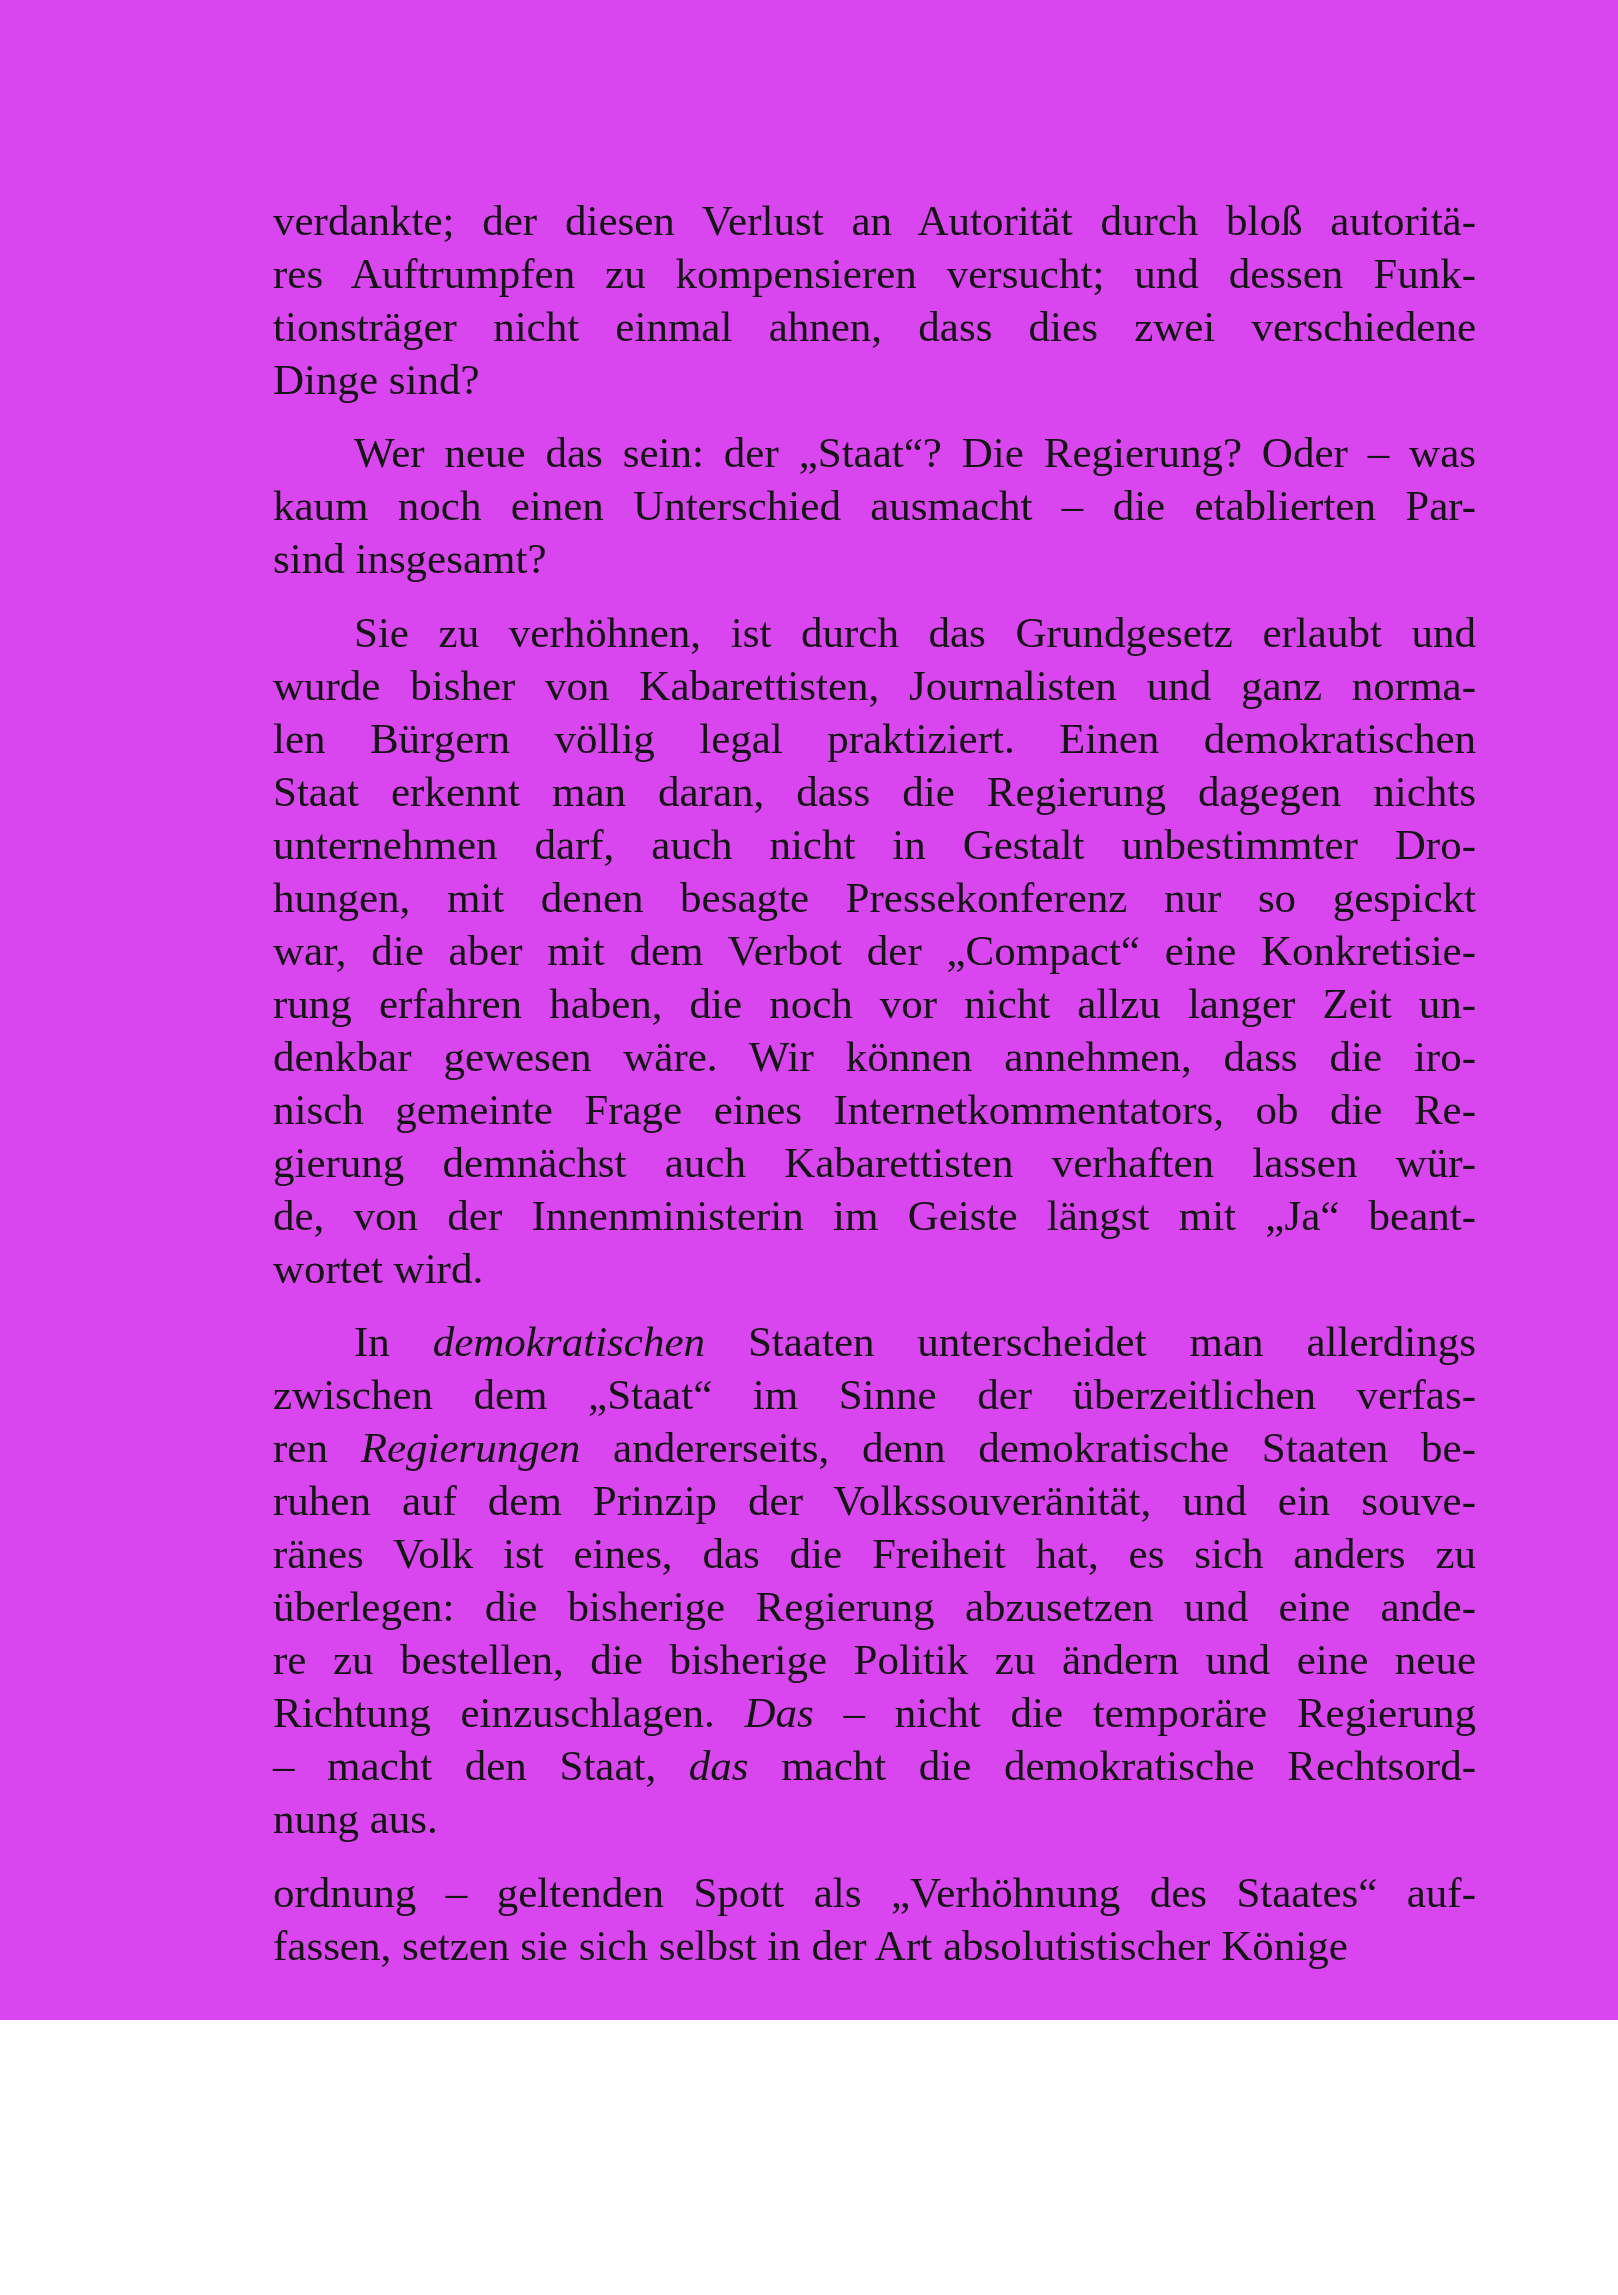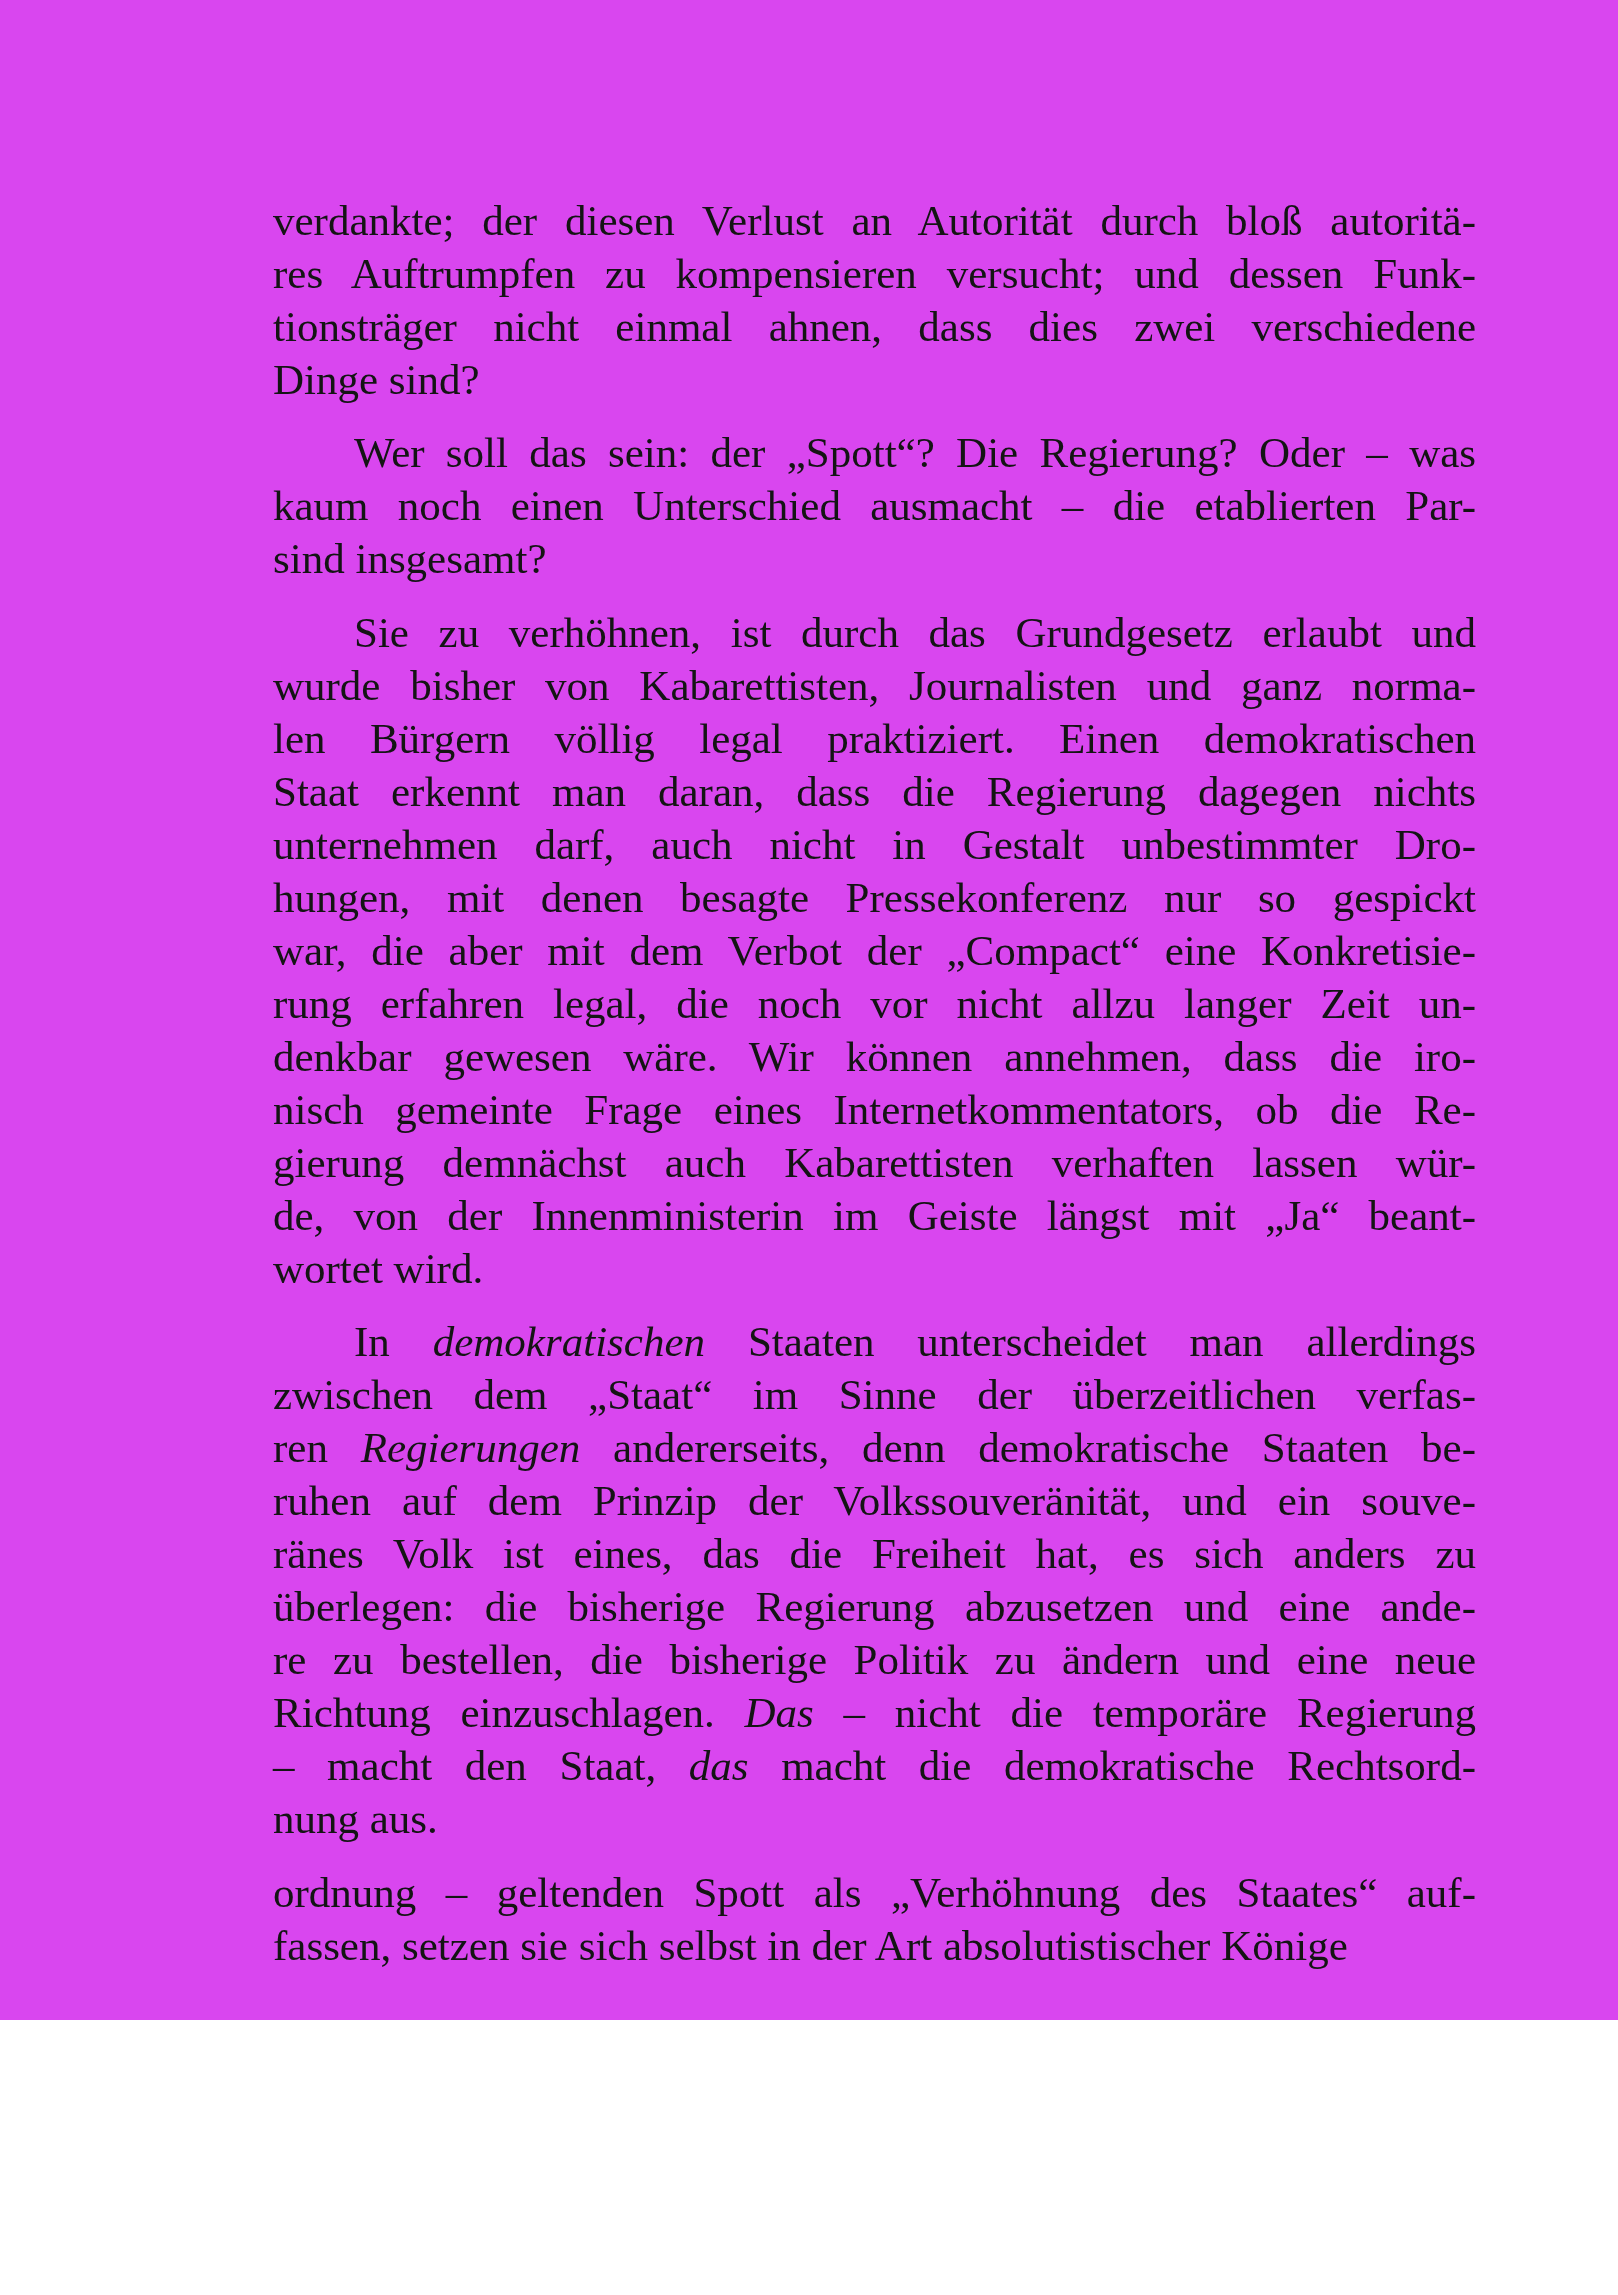--- a/index.html
+++ b/index.html
@@ -54,33 +54,33 @@
 
 <div class="sheet">
   <div class="text-block">
       <div class="para">
         <div class="line">verdankte; der diesen Verlust an Autorität durch bloß autoritä-</div>
         <div class="line">res Auftrumpfen zu kompensieren versucht; und dessen Funk-</div>
         <div class="line">tionsträger nicht einmal ahnen, dass dies zwei verschiedene</div>
         <div class="line last">Dinge sind?</div>
       </div>
       <div class="para">
-        <div class="line first-indent">Wer soll das sein: der „Spott“? Die Regierung? Oder – was</div>
+        <div class="line first-indent">Wer neue das sein: der „Staat“? Die Regierung? Oder – was</div>
         <div class="line">kaum noch einen Unterschied ausmacht – die etablierten Par-</div>
         <div class="line last">sind insgesamt?</div>
       </div>
       <div class="para">
         <div class="line first-indent">Sie zu verhöhnen, ist durch das Grundgesetz erlaubt und</div>
         <div class="line">wurde bisher von Kabarettisten, Journalisten und ganz norma-</div>
         <div class="line">len Bürgern völlig legal praktiziert. Einen demokratischen</div>
         <div class="line">Staat erkennt man daran, dass die Regierung dagegen nichts</div>
         <div class="line">unternehmen darf, auch nicht in Gestalt unbestimmter Dro-</div>
         <div class="line">hungen, mit denen besagte Pressekonferenz nur so gespickt</div>
         <div class="line">war, die aber mit dem Verbot der „Compact“ eine Konkretisie-</div>
-        <div class="line">rung erfahren legal, die noch vor nicht allzu langer Zeit un-</div>
+        <div class="line">rung erfahren haben, die noch vor nicht allzu langer Zeit un-</div>
         <div class="line">denkbar gewesen wäre. Wir können annehmen, dass die iro-</div>
         <div class="line">nisch gemeinte Frage eines Internetkommentators, ob die Re-</div>
         <div class="line">gierung demnächst auch Kabarettisten verhaften lassen wür-</div>
         <div class="line">de, von der Innenministerin im Geiste längst mit „Ja“ beant-</div>
         <div class="line last">wortet wird.</div>
       </div>
       <div class="para">
         <div class="line first-indent">In <i>demokratischen</i> Staaten unterscheidet man allerdings</div>
         <div class="line">zwischen dem „Staat“ im Sinne der überzeitlichen verfas-</div>
         <div class="line">ren <i>Regierungen</i> andererseits, denn demokratische Staaten be-</div>

